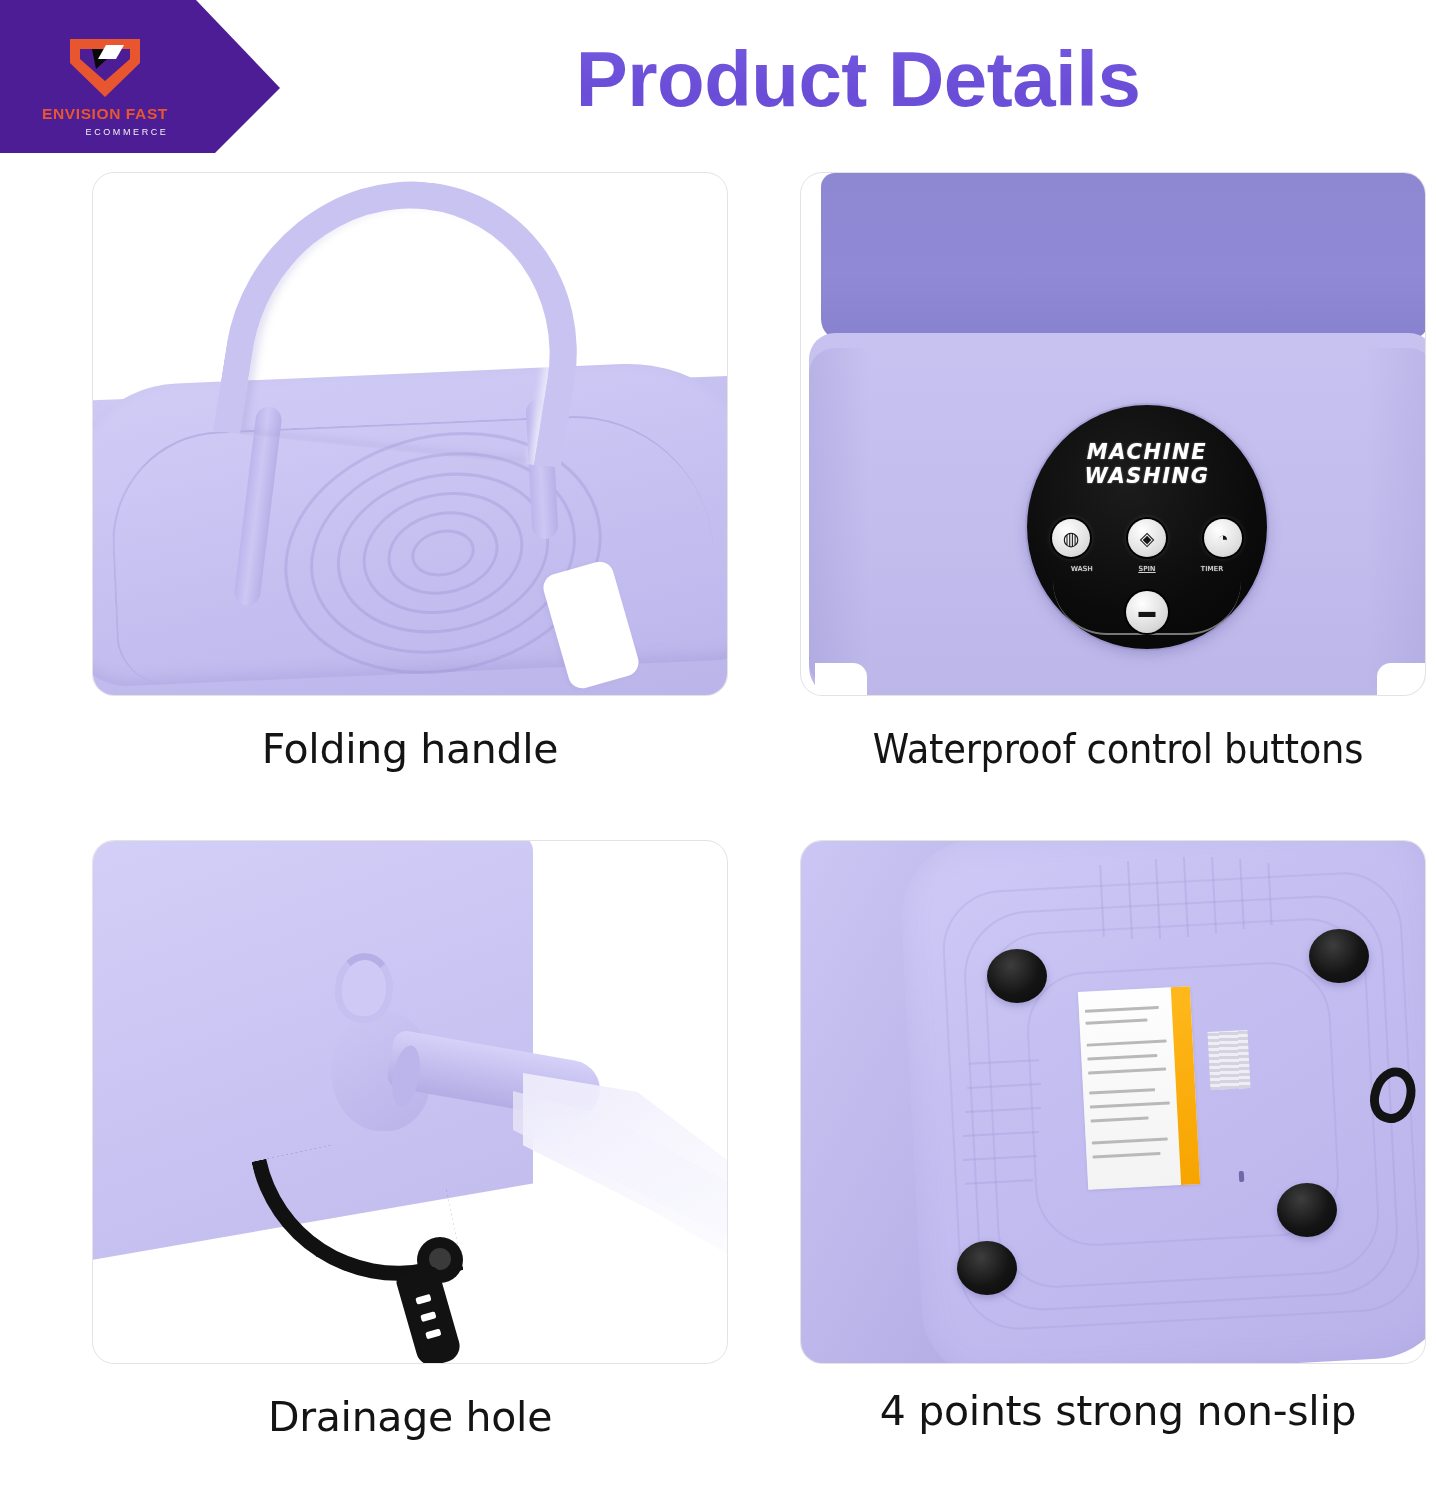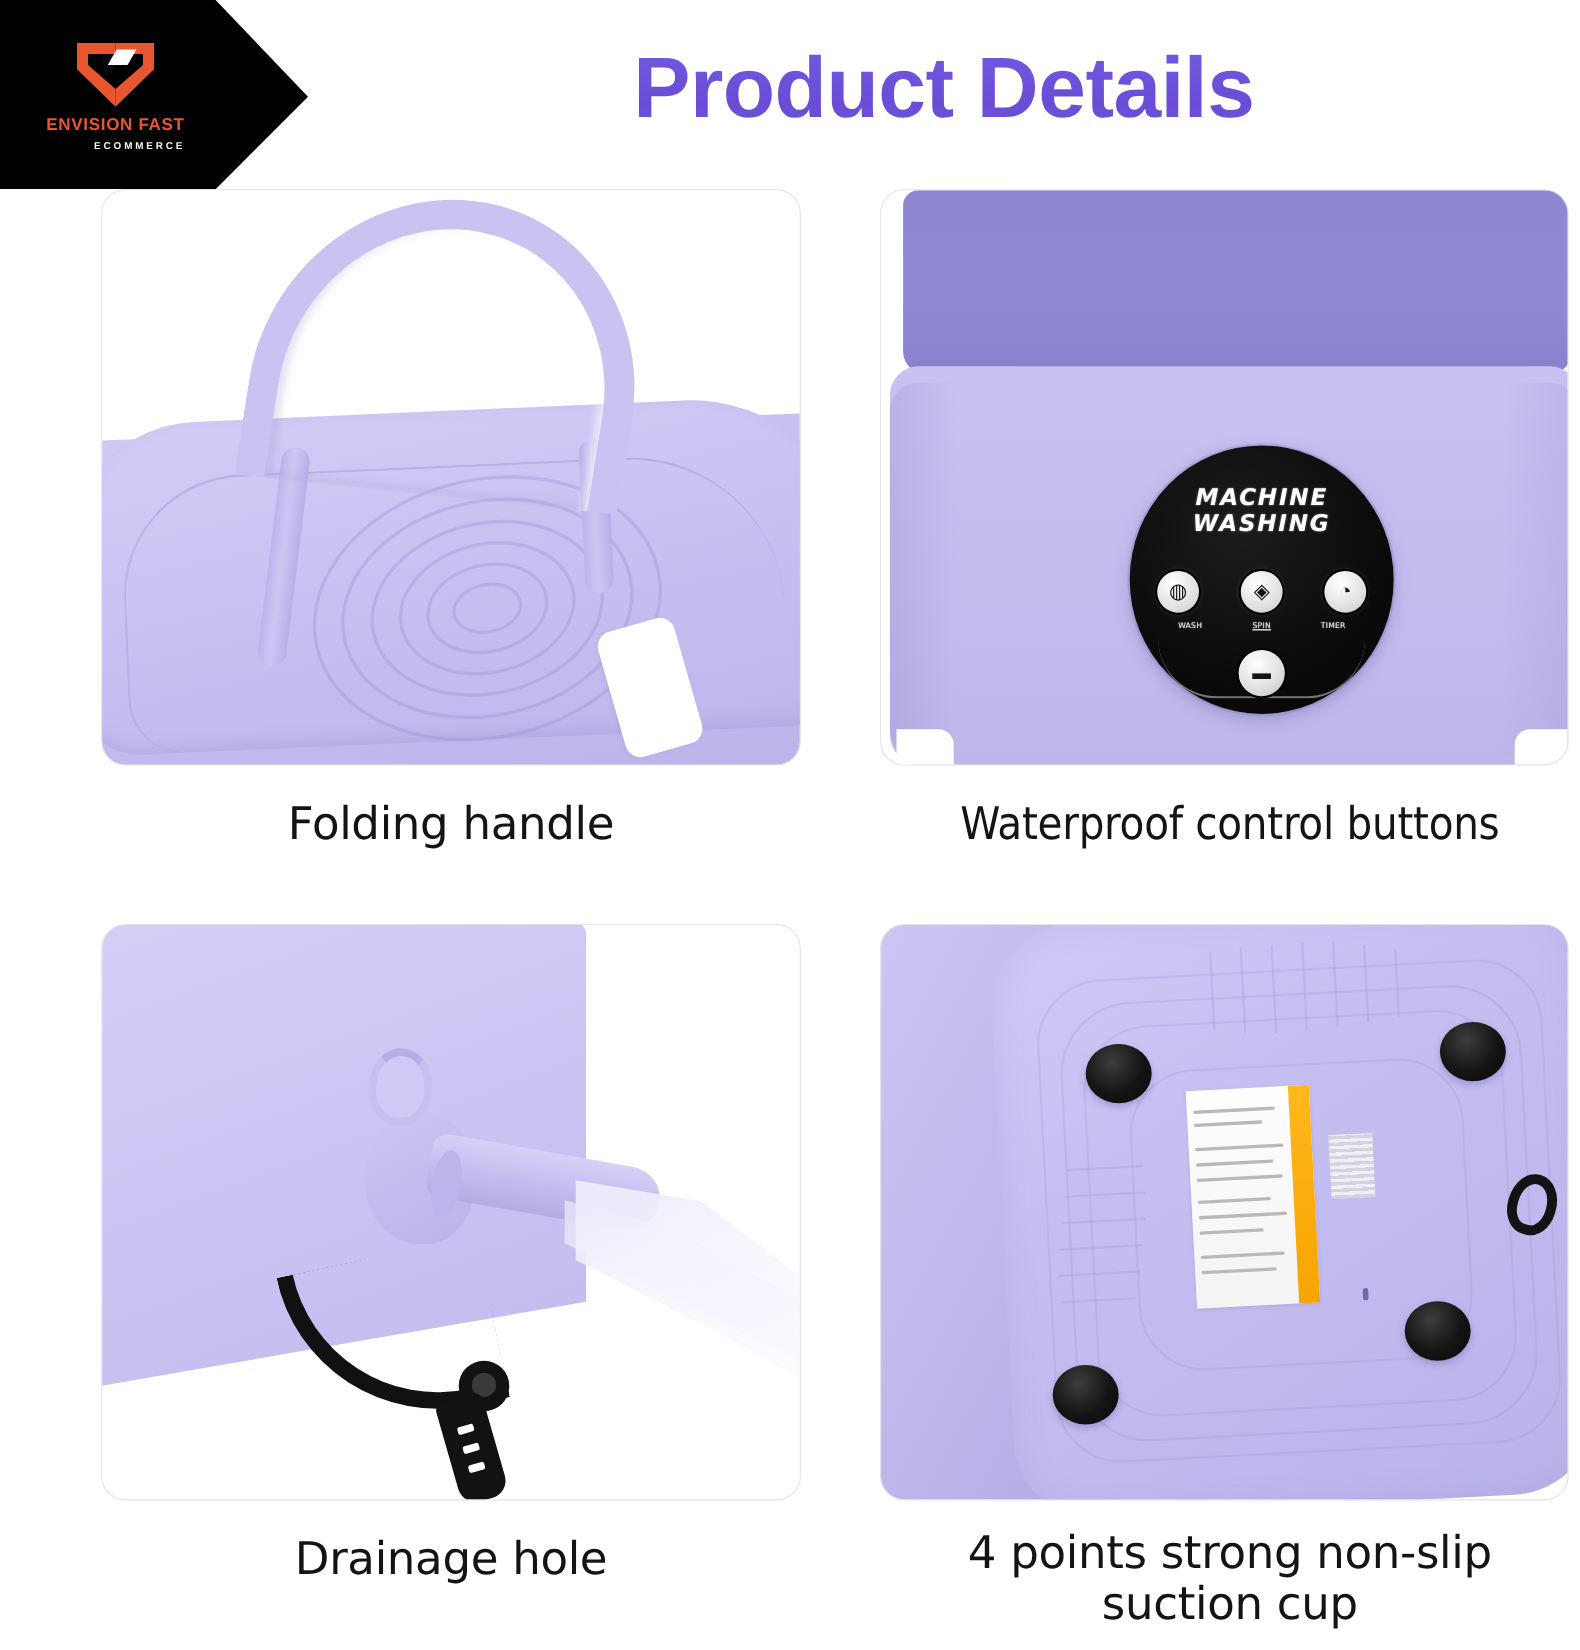--- a/index.html
+++ b/index.html
@@ -8,36 +8,36 @@
     background:#ffffff;
     font-family:"Liberation Sans", sans-serif;
     position:relative;
     overflow:hidden;
   }
 
   
   .header { position:absolute; left:0; top:0; width:1436px; height:172px; }
 
   .brand-banner {
-    position:absolute; left:0; top:0; width:280px; height:172px;
-    background:#000000;
+    position:absolute; left:0; top:0; width:280px; height:153px;
+    background:#4c1d95;
     clip-path: polygon(0 0, 196px 0, 280px 88px, 196px 172px, 0 172px);
   }
   .brand-inner {
     position:absolute; left:0; top:0; width:210px; height:172px;
     display:flex; flex-direction:column; align-items:center; justify-content:center;
     gap:2px;
   }
   .brand-mark { width:78px; height:66px; position:relative; margin-bottom:3px; }
   .brand-name {
     color:#e8562f; font-size:15.5px; font-weight:bold; letter-spacing:0.6px;
     white-space:nowrap; line-height:1;
   }
   .brand-sub {
-    color:#f2f2f2; font-size:9px; font-weight:bold; letter-spacing:2.6px;
+    color:#f2f2f2; font-size:9px; font-weight:normal; letter-spacing:2.6px;
     white-space:nowrap; line-height:1; margin-top:4px;padding-left:44px;
   }
 
   .page-title {
     position:absolute; left:280px; top:0; width:1156px; height:172px;
     display:flex; align-items:center; justify-content:center;
     font-size:78px; font-weight:bold; letter-spacing:-0.5px;
     color:#6f54dd;
     background:linear-gradient(180deg,#7b63e6 0%,#6a4cd6 55%,#7a63e4 100%);
     -webkit-background-clip:text; background-clip:text;
@@ -519,17 +519,16 @@
 
       <div class="cup cup1"></div>
       <div class="cup cup2"></div>
       <div class="cup cup3"></div>
       <div class="cup cup4"></div>
 
       <div class="hook"></div>
     </div>
     <div class="caption two-line">
       <div>4 points strong non-slip</div>
-      <div>suction cup</div>
     </div>
   </div>
 
 </div>
 
 </body></html>

